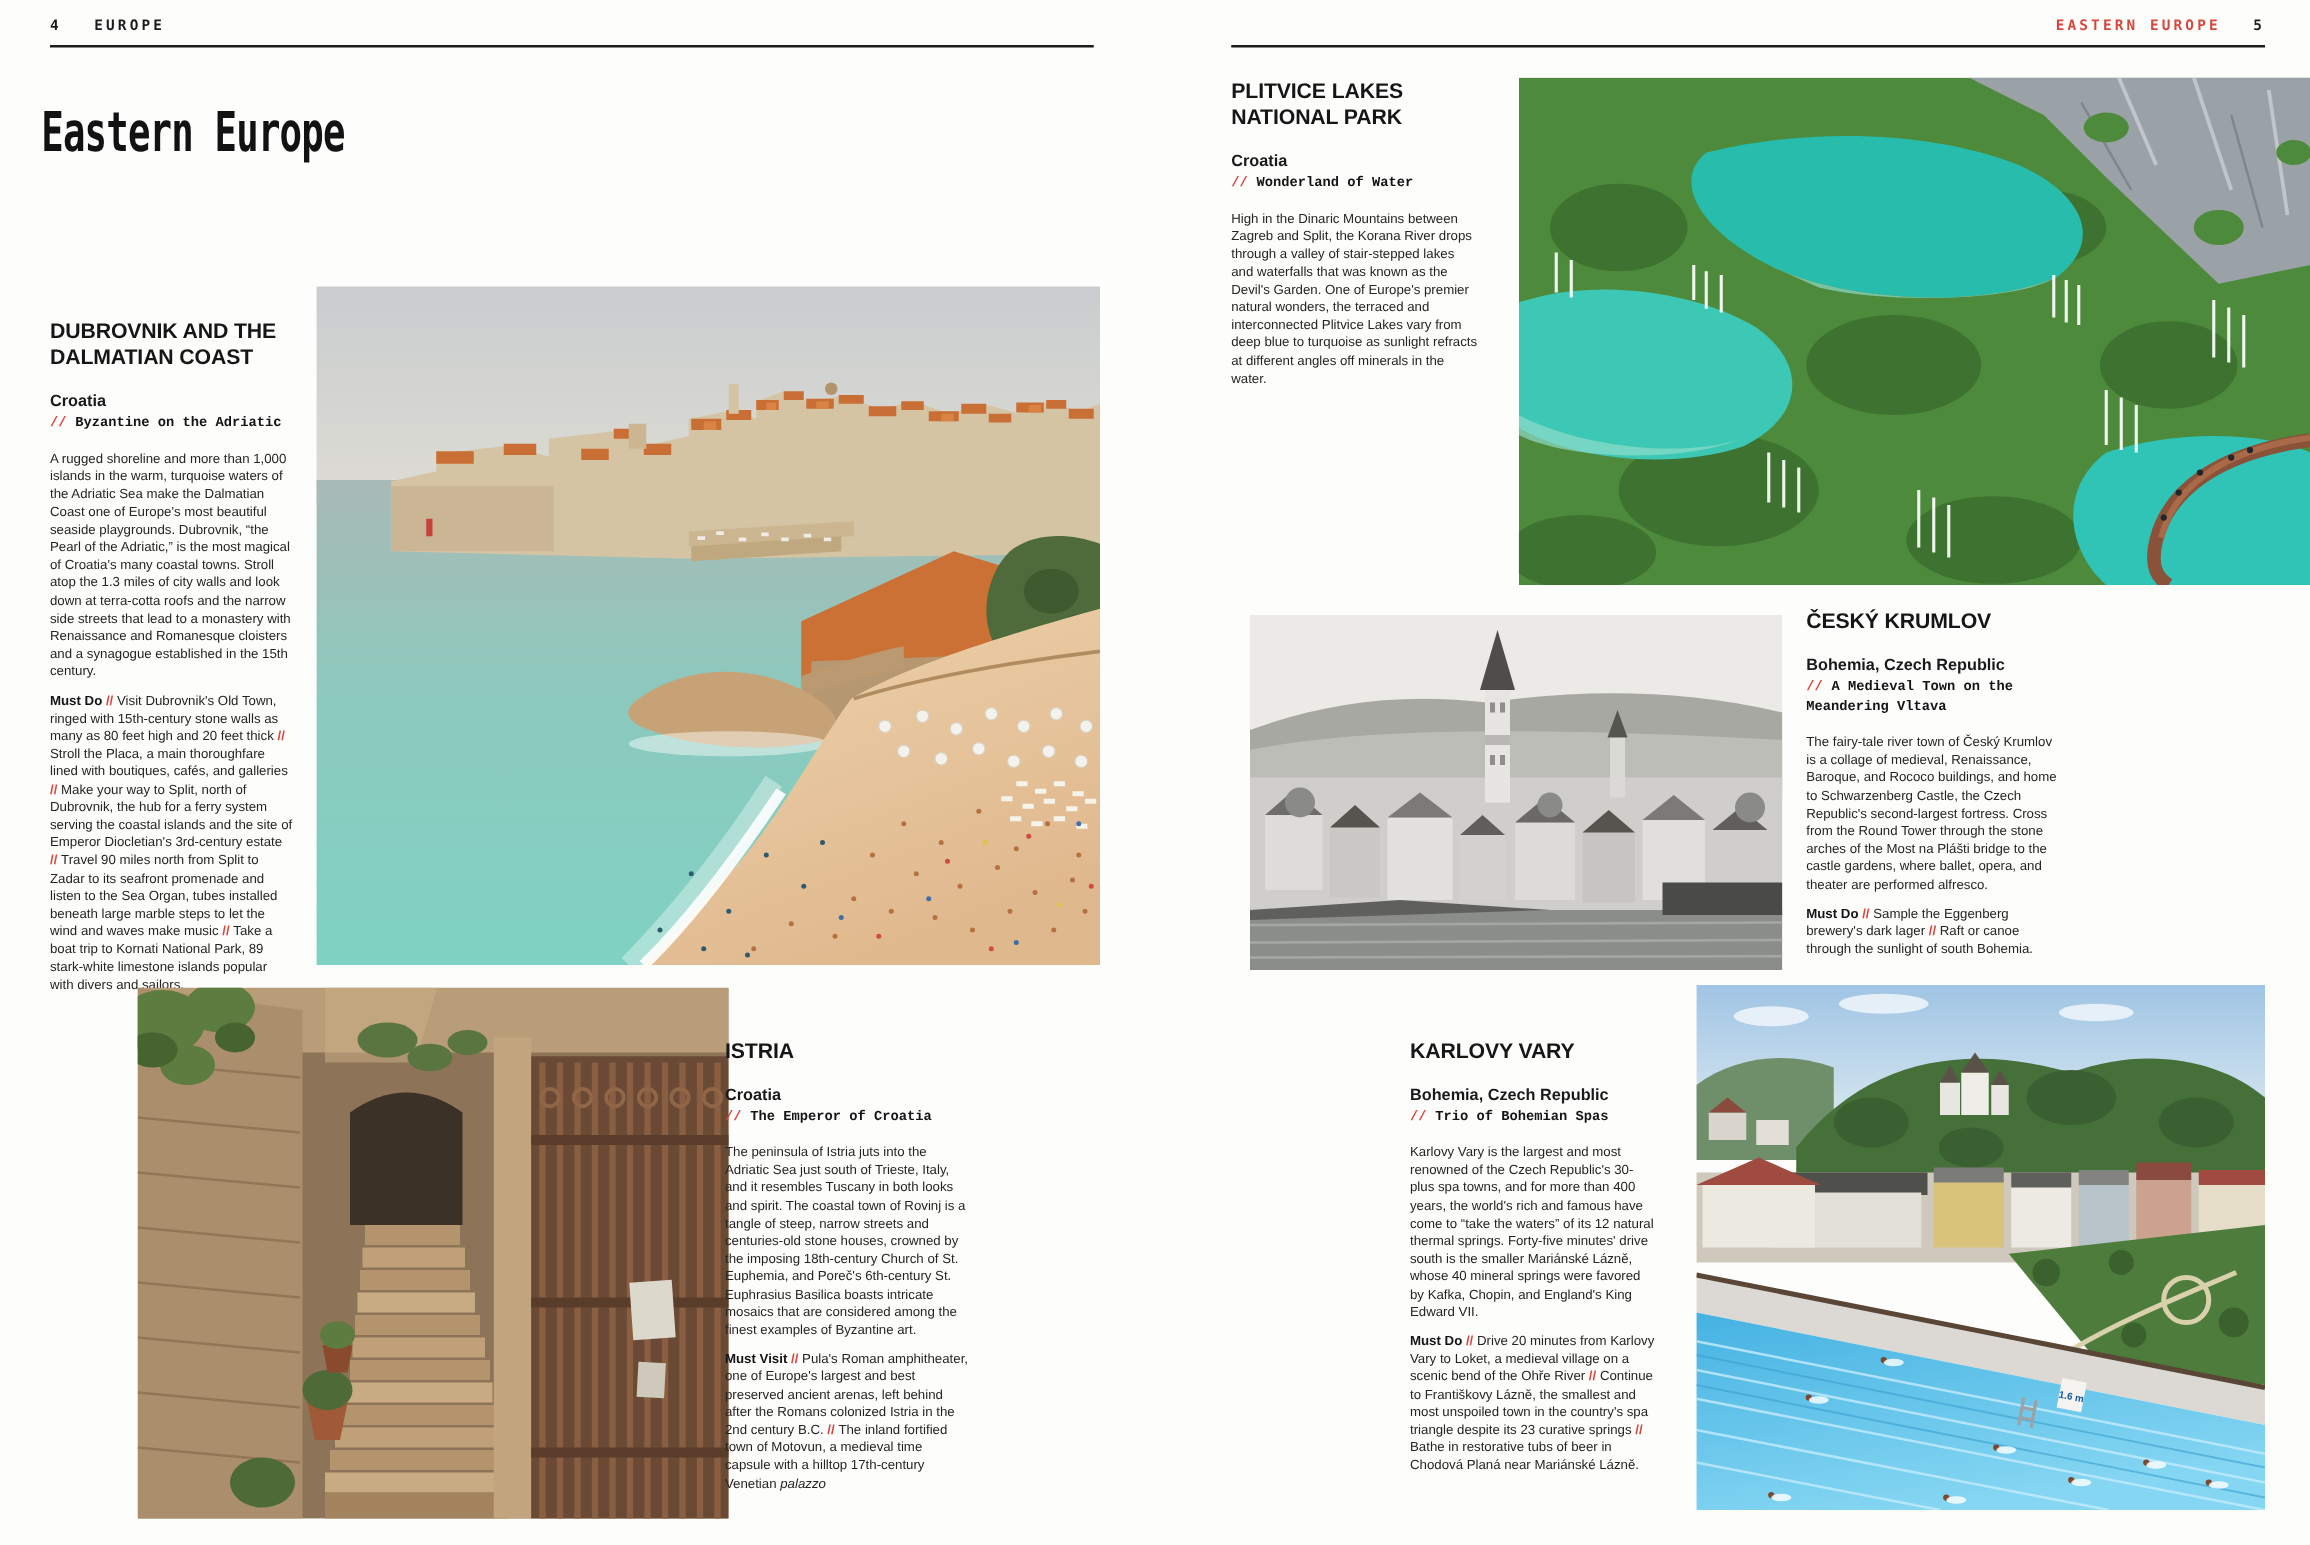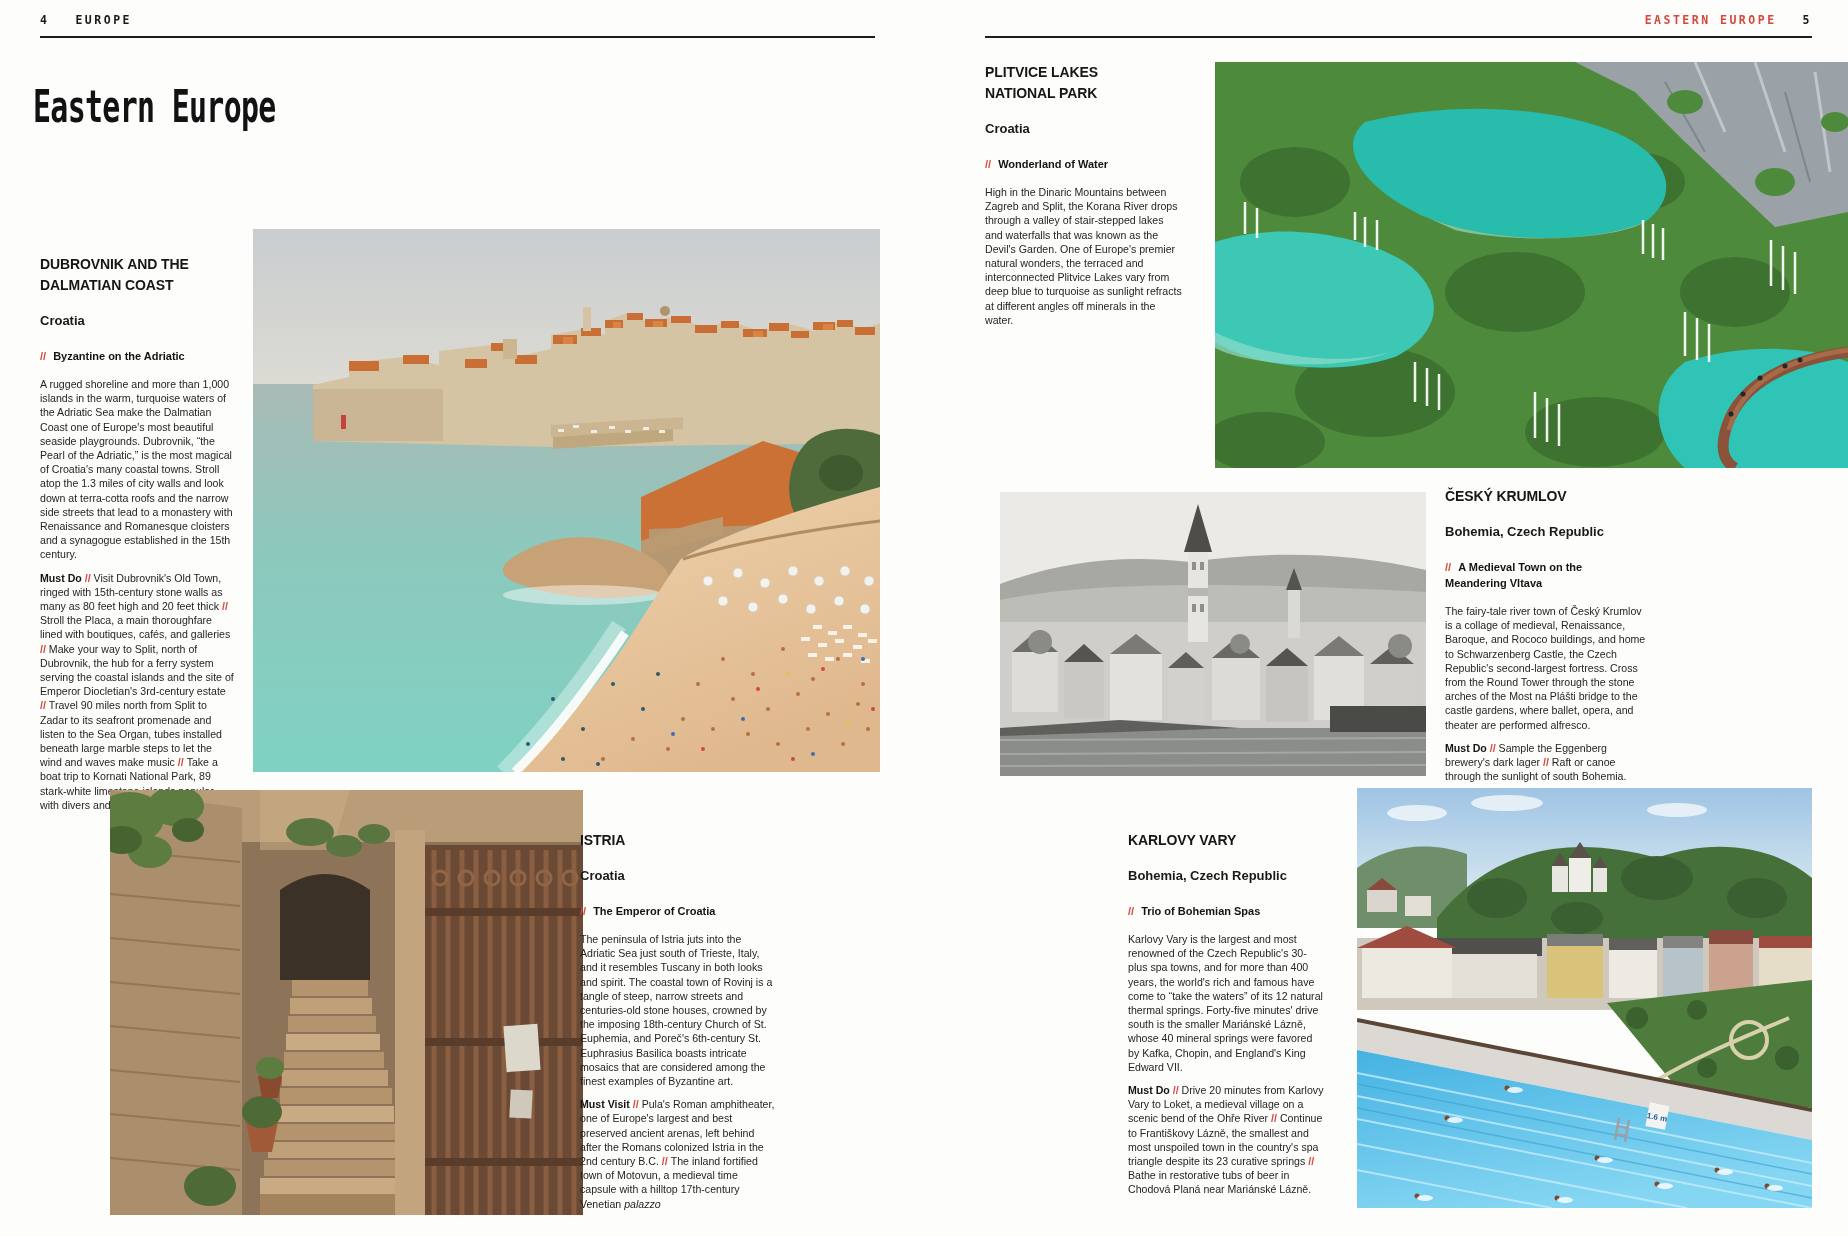--- a/index.html
+++ b/index.html
@@ -14,24 +14,24 @@
   .rule{position:absolute;top:36px;height:2px;background:#1d1d1b;}
 
   
   .page-title{position:absolute;left:33px;top:52px;
               font-family:"DejaVu Sans Mono",monospace;font-weight:bold;font-size:44px;
               letter-spacing:-1px;color:#121212;transform:scaleX(0.68);transform-origin:left top;
               white-space:nowrap;}
 
   
   .story{position:absolute;}
-  .story-heading{margin:0;font-size:14px;line-height:21px;font-weight:bold;color:#161616;
+  .story-heading{margin:0;font-size:17px;line-height:21px;font-weight:bold;color:#161616;
                  letter-spacing:-0.1px;white-space:pre-line;}
   .story-location{margin-top:17px;font-size:13px;font-weight:bold;color:#191919;}
-  .story-tagline{margin-top:20px;font-family:Liberation Sans, sans-serif;font-weight:bold;
+  .story-tagline{margin-top:3px;font-family:Liberation Mono, monospace;font-weight:bold;
                  font-size:11px;line-height:16px;color:#141414;}
   .story-tagline .slash{color:var(--accent);margin-right:7px;}
   .story-tagline .tagline-text{white-space:pre-line;}
   .story-body{margin:13px 0 0 0;font-size:10.6px;line-height:14.2px;color:#262421;}
   .story-must{margin-top:9px;}
   .seg-b{font-weight:bold;color:#141414;}
   .seg-r{font-weight:bold;color:var(--accent);}
   .seg-i{font-style:italic;}
 
   

